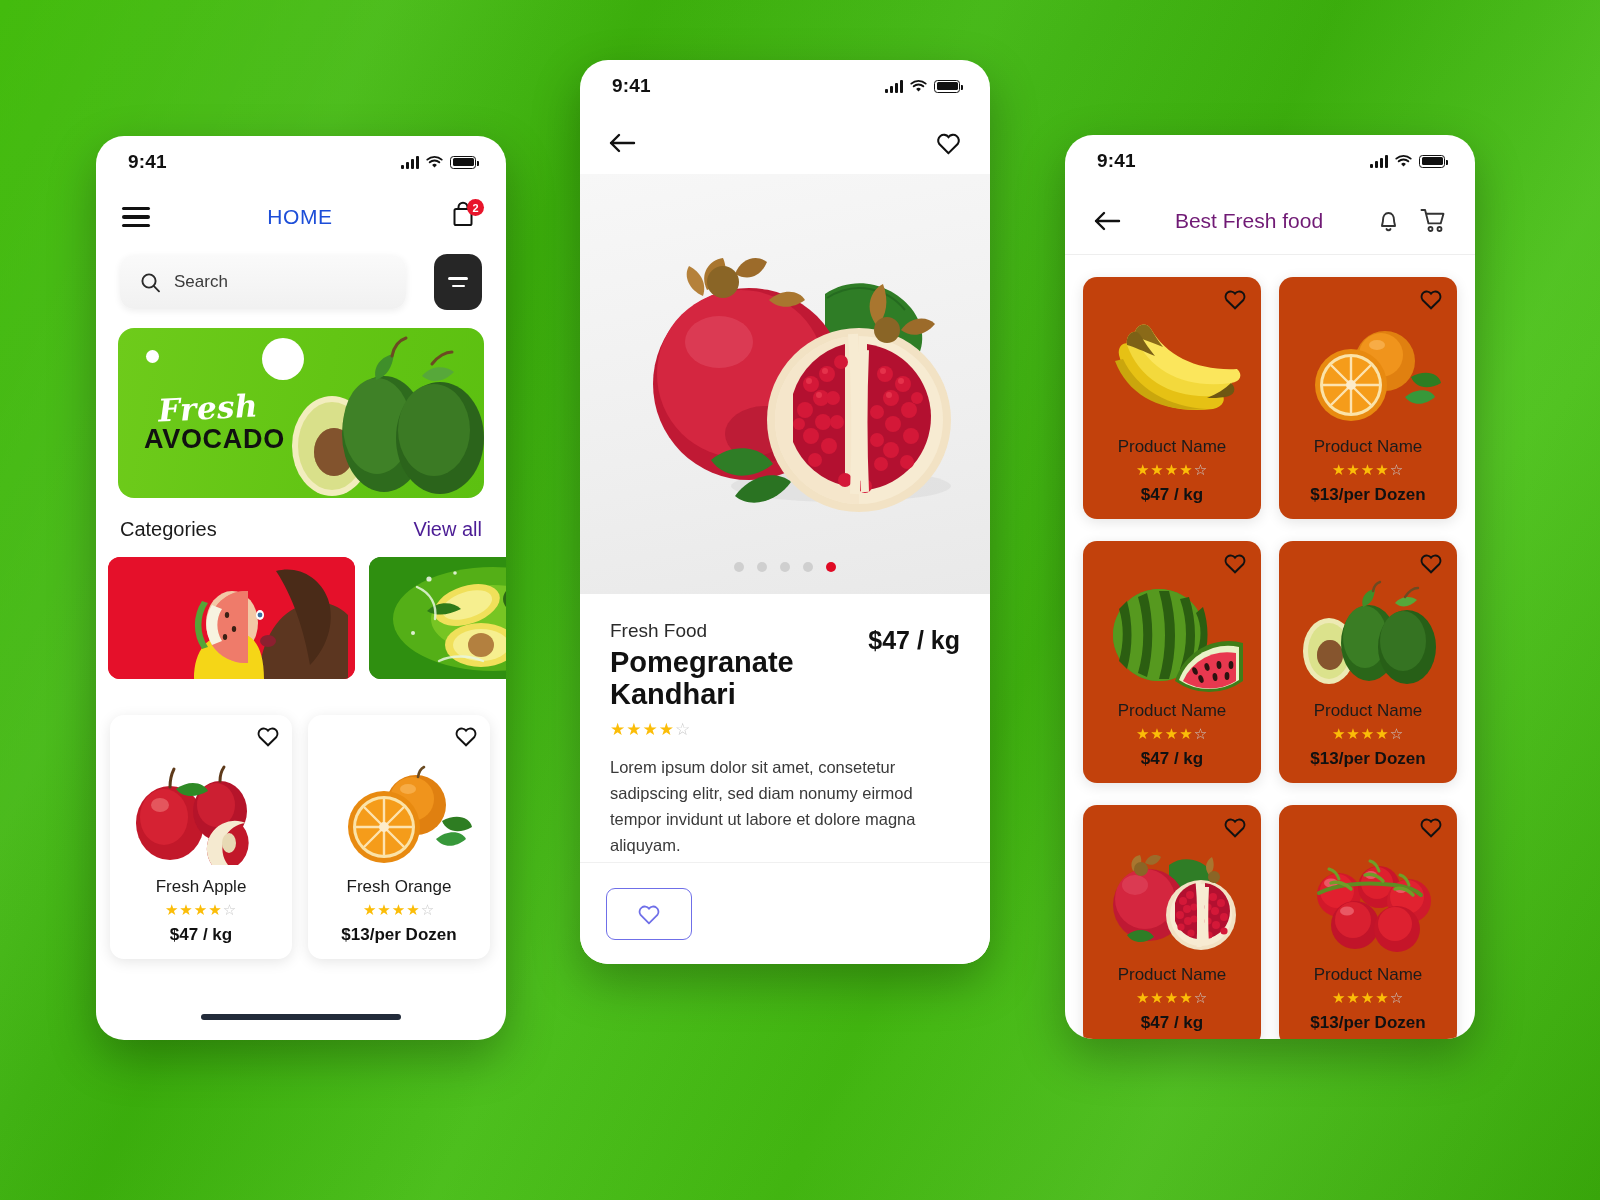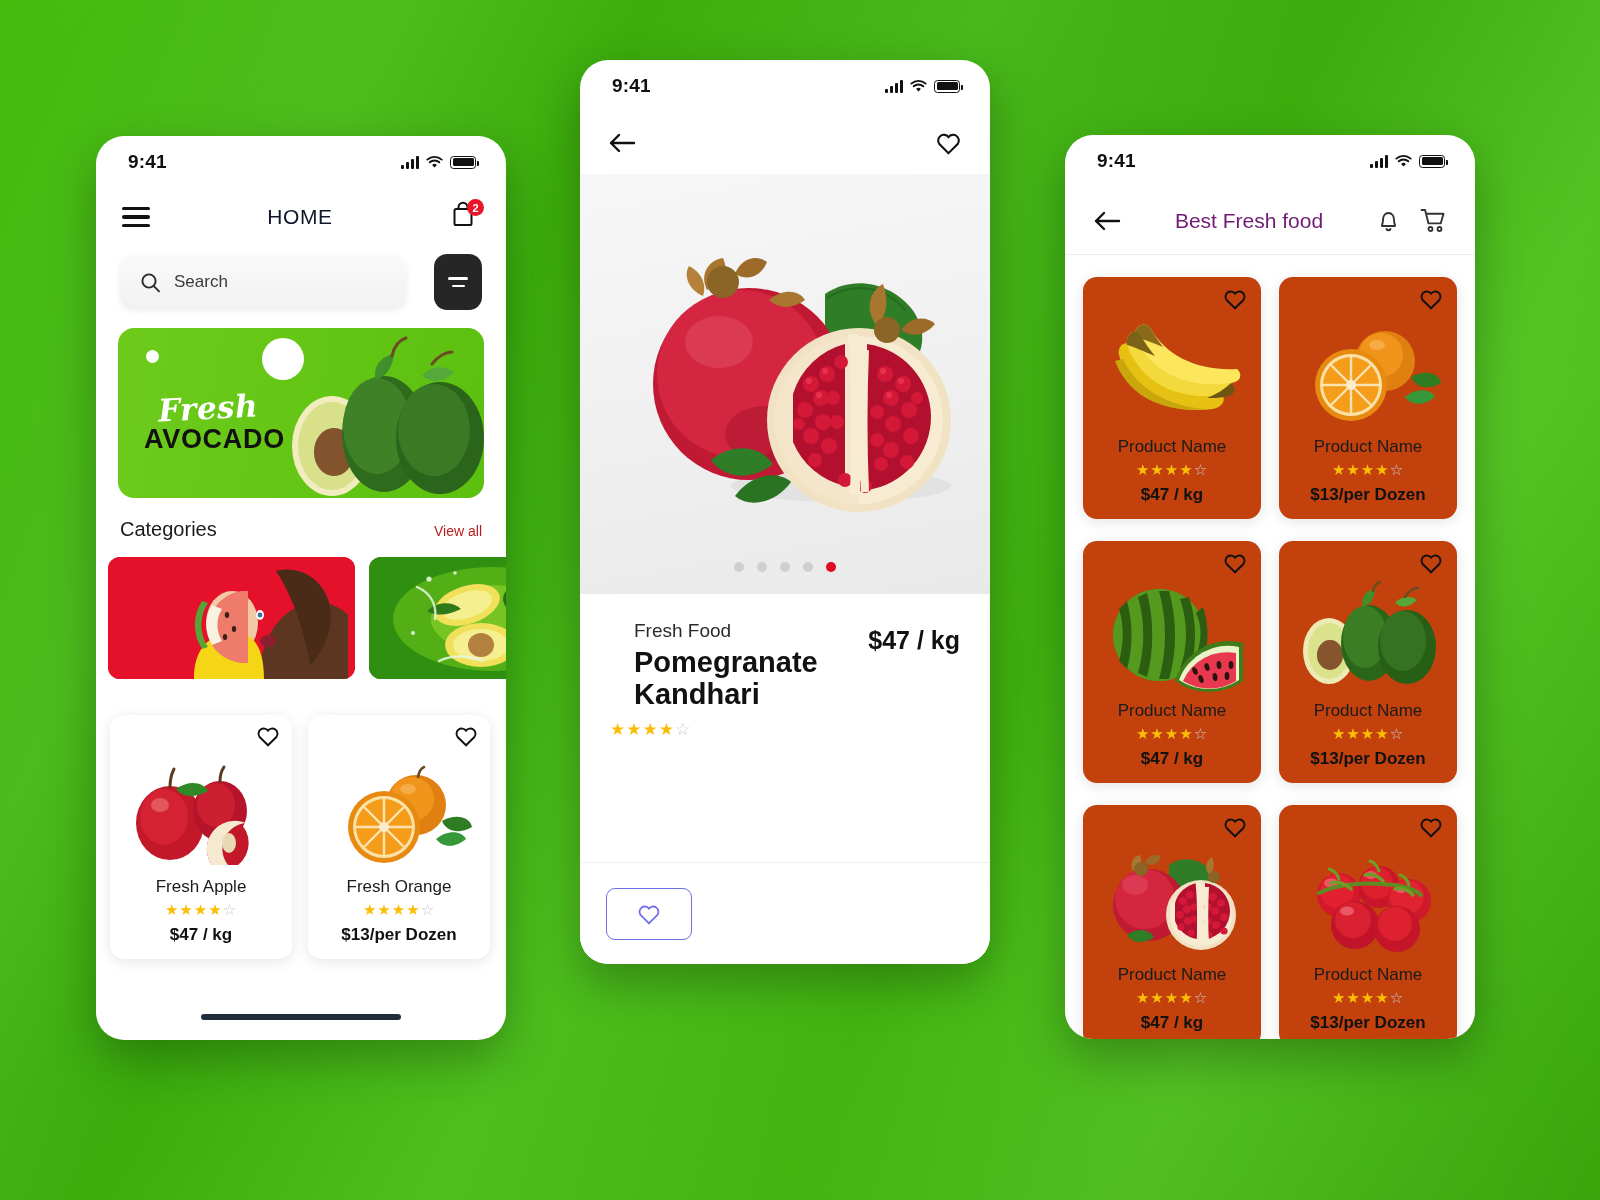--- a/index.html
+++ b/index.html
@@ -55,21 +55,21 @@
   .batt span { display:block; height:100%; background:#111; border-radius:1.5px; }
   .heart-ico svg, .ico svg { display: block; }
 
   
   #phone-home .appbar {
     height: 58px; display: flex; align-items: center;
     justify-content: space-between; padding: 0 26px;
   }
   .burger { width: 28px; cursor: pointer; }
   .burger span { display:block; height:3.4px; background:#111; border-radius:2px; margin:5px 0; }
-  .home-title { font-size: 21px; color: #0f172a; letter-spacing: .6px; }
+  .home-title { font-size: 21px; color: #1d4ed8; letter-spacing: .6px; }
   .bag-wrap { position: relative; width: 30px; height: 32px; }
   .badge {
     position:absolute; right:-4px; top:-2px; width:17px; height:17px; border-radius:50%;
     background:#e8152b; color:#fff; font-size:11px; font-weight:bold;
     display:flex; align-items:center; justify-content:center;
   }
   .searchrow { display:flex; align-items:center; gap:28px; padding: 8px 24px 0 24px; }
   .searchbox {
     flex:1; height:54px; background: linear-gradient(180deg,#fafafa,#f1f1f1);
     border-radius:14px; display:flex; align-items:center; gap:13px; padding:0 20px;
@@ -97,21 +97,21 @@
     display:inline-block; margin-left: 14px;
   }
   .b-name { font-size: 27px; font-weight: bold; color:#111; letter-spacing: .7px; margin-top:-2px; }
   .avo-art { position:absolute; right:-6px; bottom:-4px; width:218px; height:168px; }
 
   .sec-head {
     display:flex; align-items:baseline; justify-content:space-between;
     padding: 20px 24px 0 12px;
   }
   .sec-title { font-size: 20px; color:#1b1b1b; padding-left:12px; }
-  .view-all { font-size: 14px; color:#b91c1c; }
+  .view-all { font-size: 20px; color:#4c1d95; }
 
   .cat-row { display:flex; gap:14px; padding: 16px 0 0 12px; }
   .cat-card { width: 247px; height: 122px; border-radius: 12px; overflow:hidden; flex:none; }
   .cat-red { background: linear-gradient(180deg,#e8102a,#d9001f); position:relative; }
   .cat-green { background: radial-gradient(ellipse at 45% 50%, #79d21f 0%, #2f8f10 55%, #14600a 100%); position:relative; }
 
   .prod-row { display:flex; gap:16px; padding: 36px 0 0 14px; }
   .prod-card {
     width: 182px; background:#fff; border-radius:14px; padding:12px 10px 14px 10px;
     box-shadow: 0 3px 14px rgba(0,0,0,0.10); position:relative; flex:none;
@@ -135,21 +135,21 @@
   }
   .hero {
     height: 420px; background: linear-gradient(170deg,#f7f7f7 0%,#efefef 60%,#e9e9e9 100%);
     position:relative; display:flex; align-items:center; justify-content:center;
   }
   .dots { position:absolute; bottom:22px; left:50%; transform:translateX(-50%); display:flex; gap:13px; }
   .dots i { width:10px;height:10px;border-radius:50%;background:#cfcfcf; display:block; }
   .dots i.on { background:#e00a24; }
 
   .d-body { padding: 26px 30px 0 30px; }
-  .d-toprow { display:flex; justify-content:space-between; align-items:flex-start;margin-left:24px; }
+  .d-toprow { display:flex; justify-content:space-between; align-items:flex-start; }
   .d-cat { font-size:19px; color:#2b2b2b; }
   .d-price { font-size:25px; font-weight:bold; color:#111; white-space:nowrap; padding-top:6px; }
   .d-title { font-size:29px; font-weight:bold; color:#111; line-height:1.12; margin-top:4px; max-width:270px; }
   .d-stars { font-size:17px; letter-spacing:1px; margin-top:8px; }
   .d-desc { font-size:16.5px; color:#3a3a3a; line-height:1.58; margin-top:14px; }
 
   .d-actions {
     position:absolute; left:0; right:0; bottom:0; height:102px; background:#fff;
     border-top:1px solid #f0f0f0; display:flex; align-items:center; gap:14px; padding: 0 26px;
   }
@@ -498,20 +498,21 @@
 
   <div class="d-body">
     <div class="d-toprow">
       <div>
         <div class="d-cat">Fresh Food</div>
         <div class="d-title">Pomegranate Kandhari</div>
       </div>
       <div class="d-price">$47 / kg</div>
     </div>
     <div class="d-stars"><span class="star-on">★★★★</span><span class="star-off">☆</span></div>
+    <div class="d-desc">Lorem ipsum dolor sit amet, consetetur sadipscing elitr, sed diam nonumy eirmod tempor invidunt ut labore et dolore magna aliquyam.</div>
   </div>
 
   <div class="d-actions">
     <div class="fav-btn">
       <span class="ico">
         <svg width="24" height="22" viewBox="0 0 24 22">
             <path d="M12 20.3 3.6 12A5.2 5.2 0 0 1 12 5.6 5.2 5.2 0 0 1 20.4 12Z" stroke="#6f6fe8" stroke-width="1.8" fill="none"></path>
           </svg>
       </span>
     </div>

